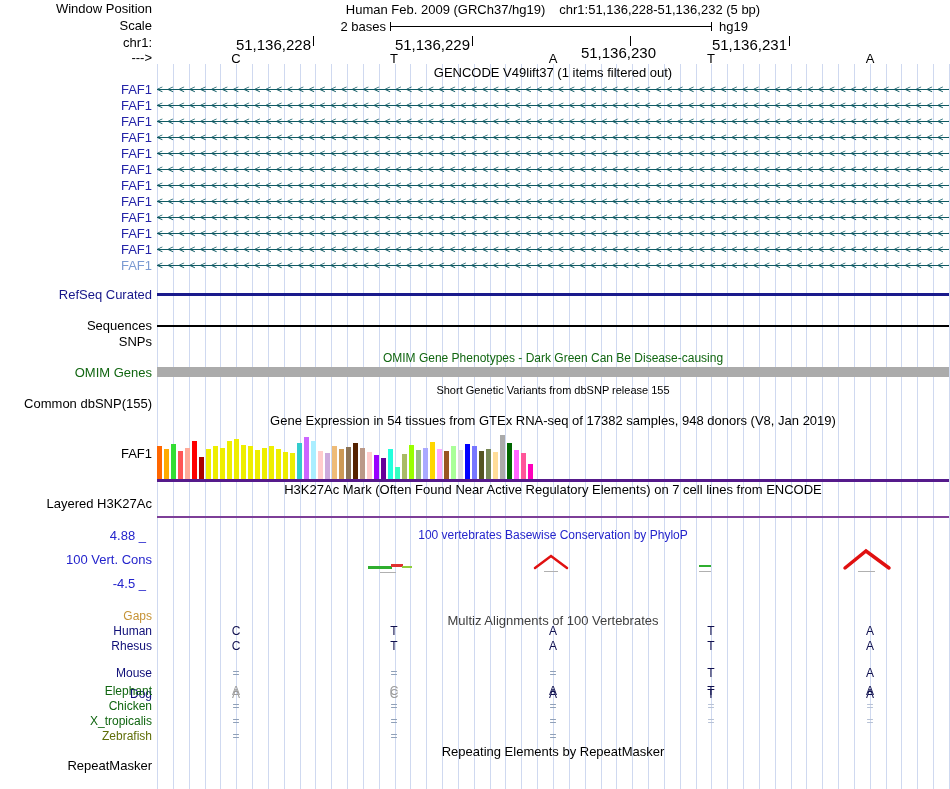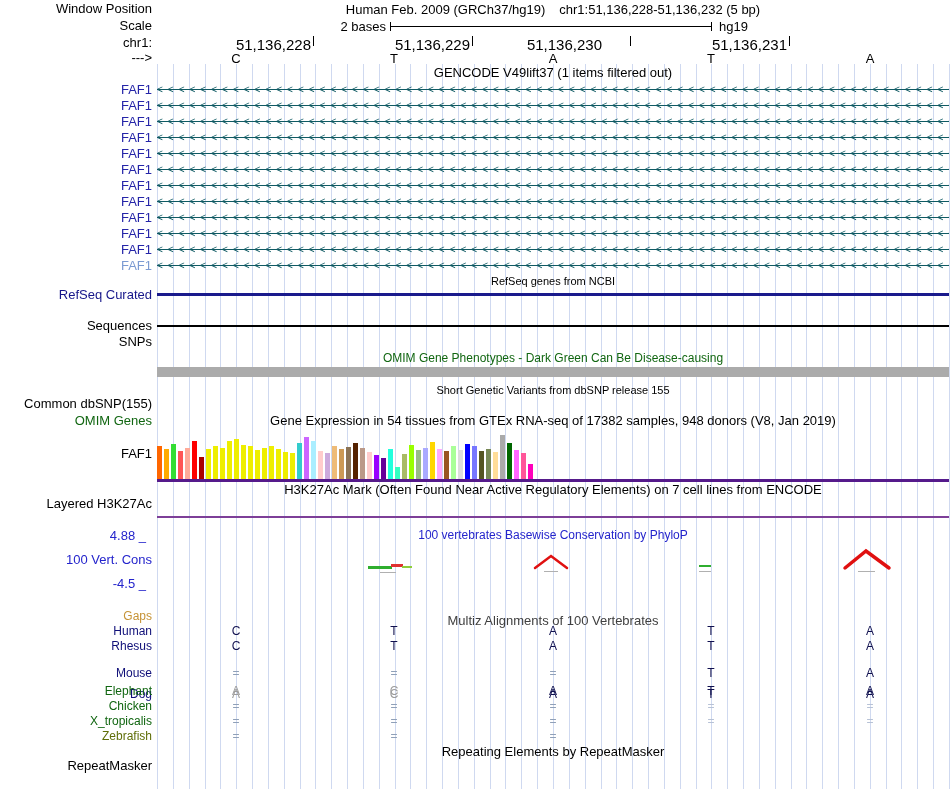--- a/index.html
+++ b/index.html
@@ -114,21 +114,21 @@
   <div class="scale-tick" style="left:390px"></div>
   <div class="scale-tick" style="left:711px"></div>
   <div class="scale-db">hg19</div>
 
   <div class="lbl" style="top:36px">chr1:</div>
   <div id="ruler-coords">
       <div class="coord-num" style="left: 221px;">51,136,228</div>
       <div class="coord-tick" style="left: 313px;"></div>
       <div class="coord-num" style="left: 380px;">51,136,229</div>
       <div class="coord-tick" style="left: 472px;"></div>
-      <div class="coord-num" style="left: 512px;">51,136,230</div>
+      <div class="coord-num" style="left: 566px; margin-top: 8px;">51,136,230</div>
       <div class="coord-tick" style="left: 630px;"></div>
       <div class="coord-num" style="left: 697px;">51,136,231</div>
       <div class="coord-tick" style="left: 789px;"></div>
     </div>
 
   <div class="lbl" style="top:51px">---&gt;</div>
   <div id="ruler-bases">
       <div class="base" style="left: 236px;">C</div>
       <div class="base" style="left: 394px;">T</div>
       <div class="base" style="left: 553px;">A</div>
@@ -217,31 +217,30 @@
       </div>
       <div class="t-row" style="top: 258px;">
         <div class="t-lbl" style="color: rgb(122, 154, 210);">FAF1</div>
         <div class="t-line">
           <div class="t-hline" style="background: rgb(15, 90, 99);"></div>
           <div class="t-arrows" style="color: rgb(15, 90, 99);">&lt;&lt;&lt;&lt;&lt;&lt;&lt;&lt;&lt;&lt;&lt;&lt;&lt;&lt;&lt;&lt;&lt;&lt;&lt;&lt;&lt;&lt;&lt;&lt;&lt;&lt;&lt;&lt;&lt;&lt;&lt;&lt;&lt;&lt;&lt;&lt;&lt;&lt;&lt;&lt;&lt;&lt;&lt;&lt;&lt;&lt;&lt;&lt;&lt;&lt;&lt;&lt;&lt;&lt;&lt;&lt;&lt;&lt;&lt;&lt;&lt;&lt;&lt;&lt;&lt;&lt;&lt;&lt;&lt;&lt;&lt;&lt;&lt;&lt;&lt;&lt;&lt;&lt;&lt;&lt;&lt;&lt;&lt;&lt;&lt;&lt;&lt;&lt;&lt;&lt;&lt;&lt;&lt;&lt;&lt;</div>
         </div>
       </div>
     </div>
 
-  <div class="center-title small" style="top:275px">RefSeq genes from NCBI</div>
   <div class="lbl navy" style="top: 288px; color: rgb(22, 22, 138);">RefSeq Curated</div>
   <div class="hbar" id="refseq-bar" style="top: 293px; height: 3px; background: rgb(26, 26, 140);"></div>
 
   <div class="lbl" style="top:319px">Sequences</div>
   <div class="hbar" id="sequences-bar" style="top: 325px; height: 2px; background: rgb(0, 0, 0);"></div>
 
   <div class="lbl" style="top:335px">SNPs</div>
 
   <div class="center-title omim" style="top: 352px; font-size: 12px; color: rgb(17, 102, 17);">OMIM Gene Phenotypes - Dark Green Can Be Disease-causing</div>
-  <div class="lbl omim" style="top: 366px; color: rgb(17, 102, 17); margin-top: 48px;">OMIM Genes</div>
+  <div class="lbl omim" style="top: 366px; color: rgb(17, 102, 17);">OMIM Genes</div>
   <div class="hbar" id="omim-bar" style="top: 367px; height: 10px; background: rgb(171, 171, 171);"></div>
 
   <div class="center-title small" style="top:384px">Short Genetic Variants from dbSNP release 155</div>
   <div class="lbl" style="top:397px">Common dbSNP(155)</div>
 
   <div class="center-title" style="top:414px">Gene Expression in 54 tissues from GTEx RNA-seq of 17382 samples, 948 donors (V8, Jan 2019)</div>
   <div class="lbl" style="top:447px">FAF1</div>
   <div id="gtex-bars">
       <div class="gtex-bar" style="left: 157px; top: 446px; height: 33px; background: rgb(255, 102, 0);"></div>
       <div class="gtex-bar" style="left: 164px; top: 449px; height: 30px; background: rgb(255, 170, 0);"></div>

